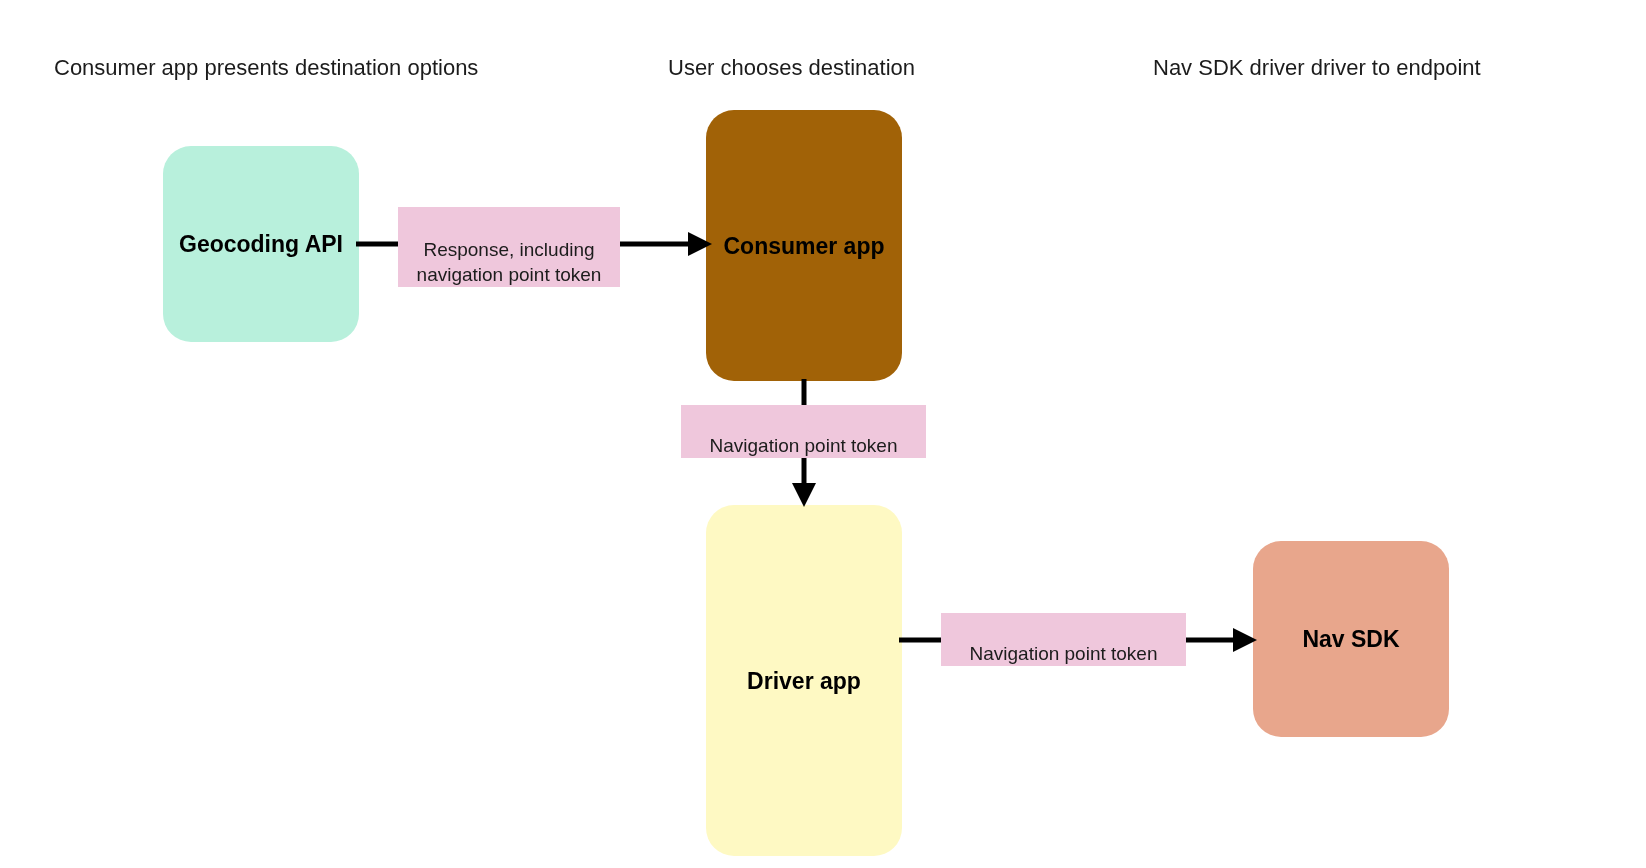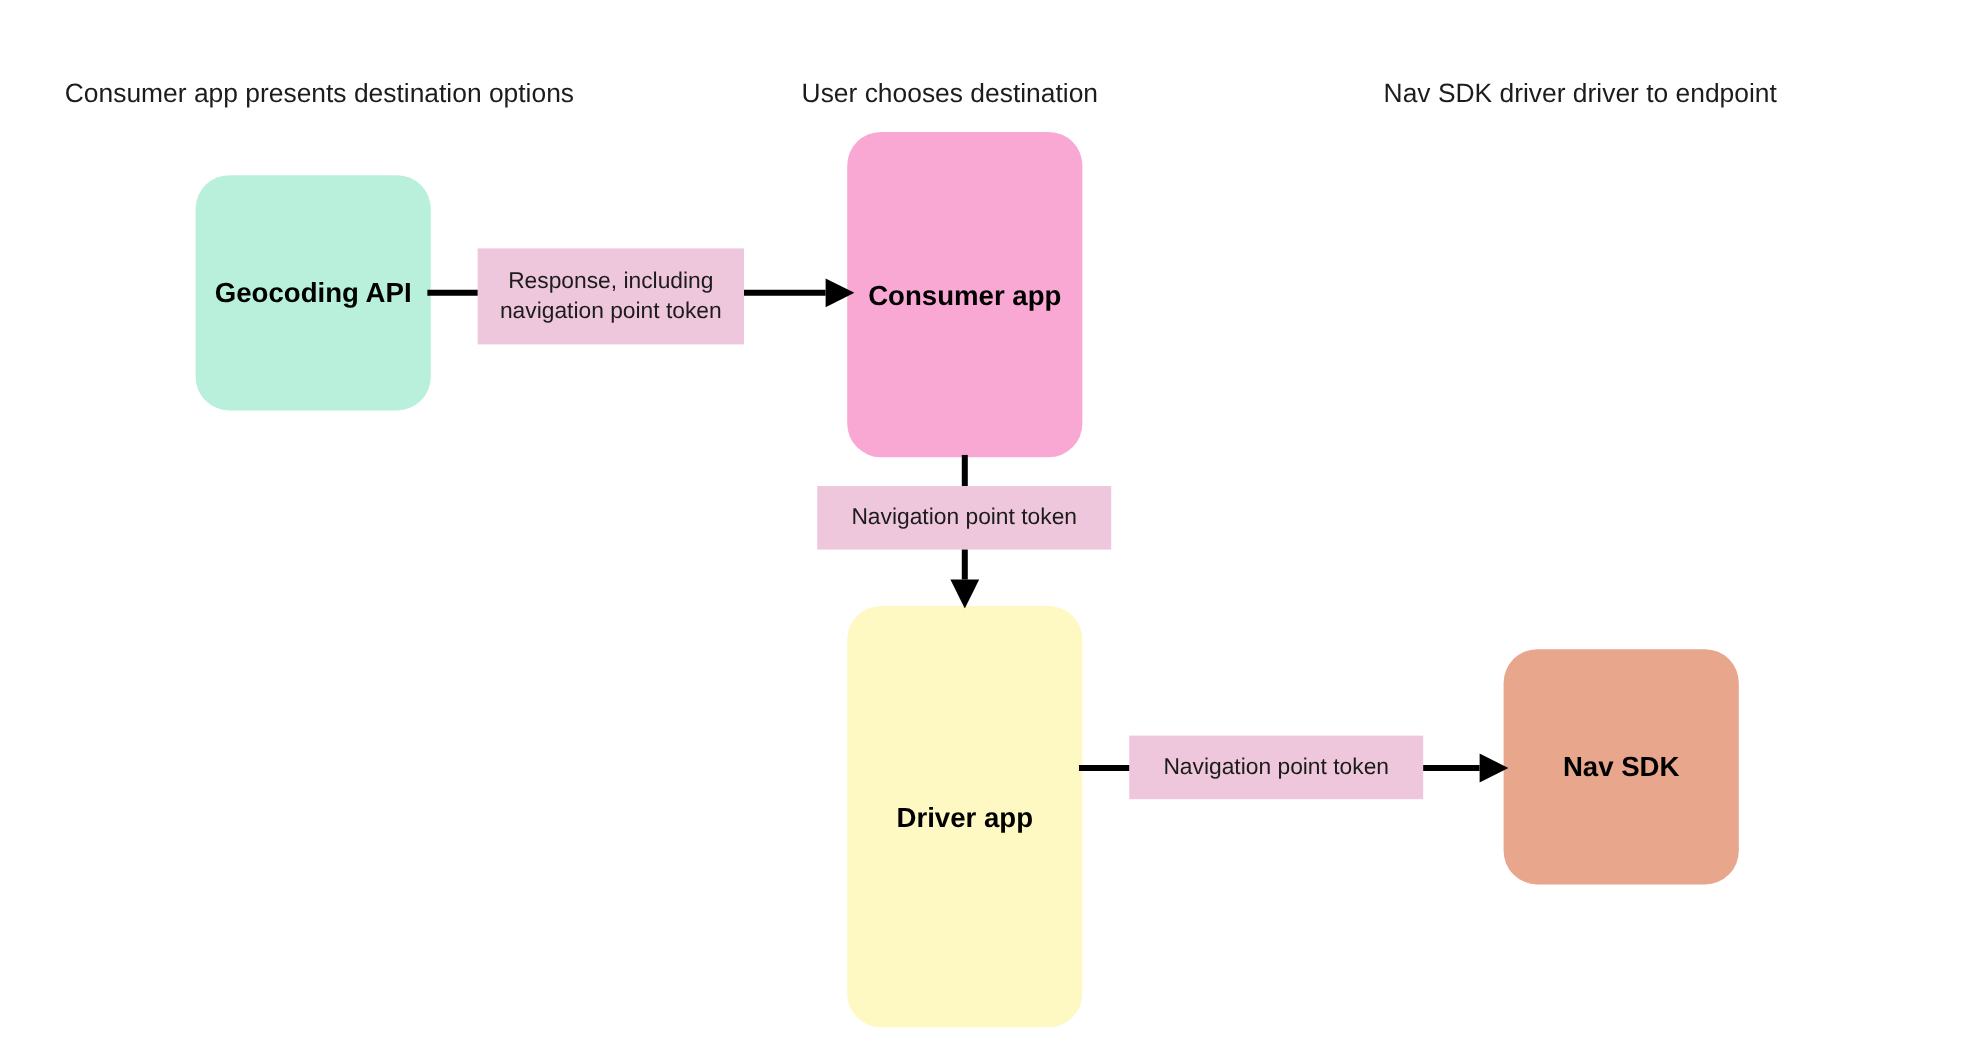--- a/index.html
+++ b/index.html
@@ -21,21 +21,20 @@
   }
 
   
   .col-header {
     position: absolute;
     font-size: 22px;
     line-height: 26px;
     color: #1c1c1c;
     font-weight: 400;
     white-space: nowrap;
-    margin-top: 10px;
   }
 
   
   .node {
     position: absolute;
     border-radius: 28px;
     display: flex;
     align-items: center;
     justify-content: center;
     box-sizing: border-box;
@@ -47,21 +46,21 @@
     text-align: center;
     line-height: 28px;
     white-space: nowrap;
   }
 
   
   .edge-label {
     position: absolute;
     background: #efc7dc;
     display: flex;
-    align-items: center;
+    align-items: flex-end;
     justify-content: center;
     box-sizing: border-box;
     z-index: 3;
   }
   .edge-label-text {
     font-size: 19px;
     line-height: 25px;
     color: #1c1c1c;
     text-align: center;
     font-weight: 400;
@@ -103,21 +102,21 @@
     <svg width="358" height="32" viewBox="0 0 358 32">
       <line x1="0" y1="16" x2="334" y2="16" stroke="#000000" stroke-width="5"></line>
       <polygon points="334,4 358,16 334,28" fill="#000000"></polygon>
     </svg>
   </div>
 
   <div class="node" style="left:163px; top:146px; width:196px; height:196px; background:#b8f0dc;">
     <span class="node-label">Geocoding API</span>
   </div>
 
-  <div class="node" style="left:706px; top:110px; width:196px; height:271px; background:#f9a8d4;">
+  <div class="node" style="left:706px; top:110px; width:196px; height:271px; background:#a16207;">
     <span class="node-label">Consumer app</span>
   </div>
 
   <div class="node" style="left:706px; top:505px; width:196px; height:351px; background:#fef9c3;">
     <span class="node-label">Driver app</span>
   </div>
 
   <div class="node" style="left:1253px; top:541px; width:196px; height:196px; background:#e8a68c;">
     <span class="node-label">Nav SDK</span>
   </div>

